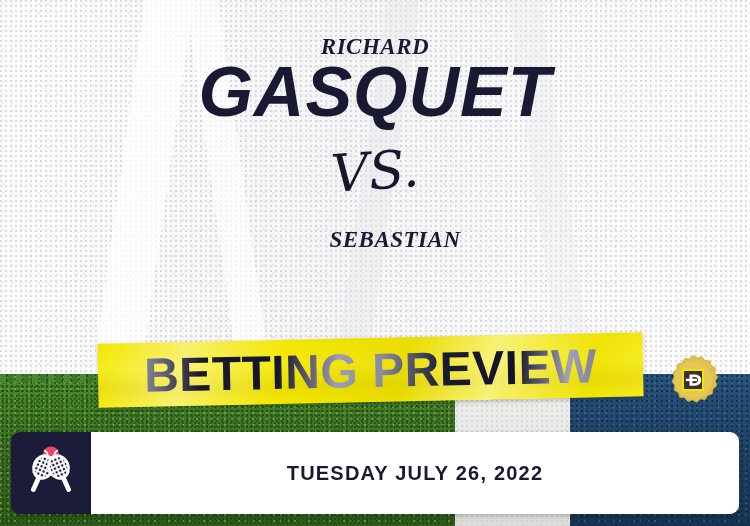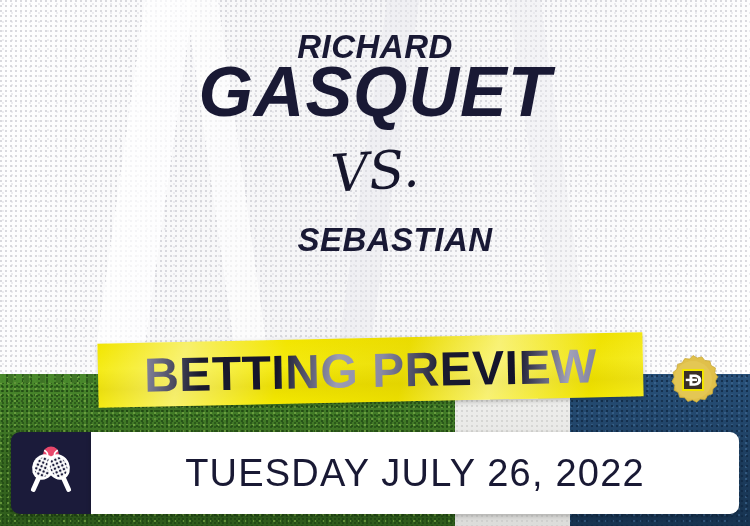--- a/index.html
+++ b/index.html
@@ -105,21 +105,21 @@
     position: absolute;
     left: 0;
     width: 750px;
     text-align: center;
     color: #191934;
     font-style: italic;
     font-weight: bold;
     letter-spacing: 0.5px;
     white-space: nowrap;
   }
-  .first-name { font-size: 33px; line-height: 34px; }
+  .first-name { font-size: 23px; line-height: 34px; font-family: Liberation Serif, serif; }
   .last-name  { font-size: 70px; line-height: 60px; letter-spacing: 1px; }
 
   #p1-first { top: 30px; }
   #p1-last  { top: 62px; }
   #p2-first { top: 223px; margin-left: 20px; }
   #p2-last  { top: 258px; }
 
   .vs-mark {
     position: absolute;
     top: 141px;
@@ -200,22 +200,22 @@
     width: 648px;
     height: 82px;
     background: #ffffff;
     border-radius: 0 9px 9px 0;
     box-shadow: 0 2px 5px rgba(0,0,0,0.22);
     display: flex;
     align-items: center;
     justify-content: center;
   }
   .date-text {
-    font-size: 38px;
-    font-weight: normal;
+    font-size: 20px;
+    font-weight: bold;
     letter-spacing: 1.2px;
     color: #191934;
     white-space: nowrap;
   }
 </style>
 </head>
 <body>
 
 <div id="poster">
 

